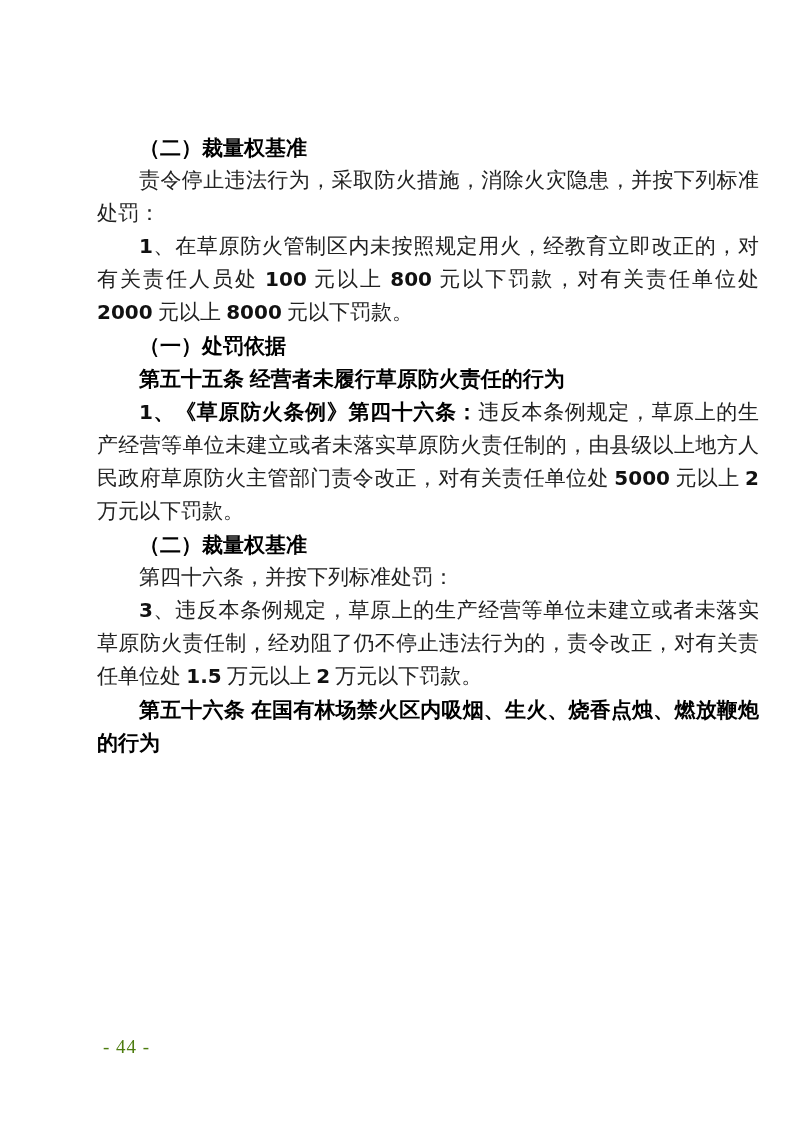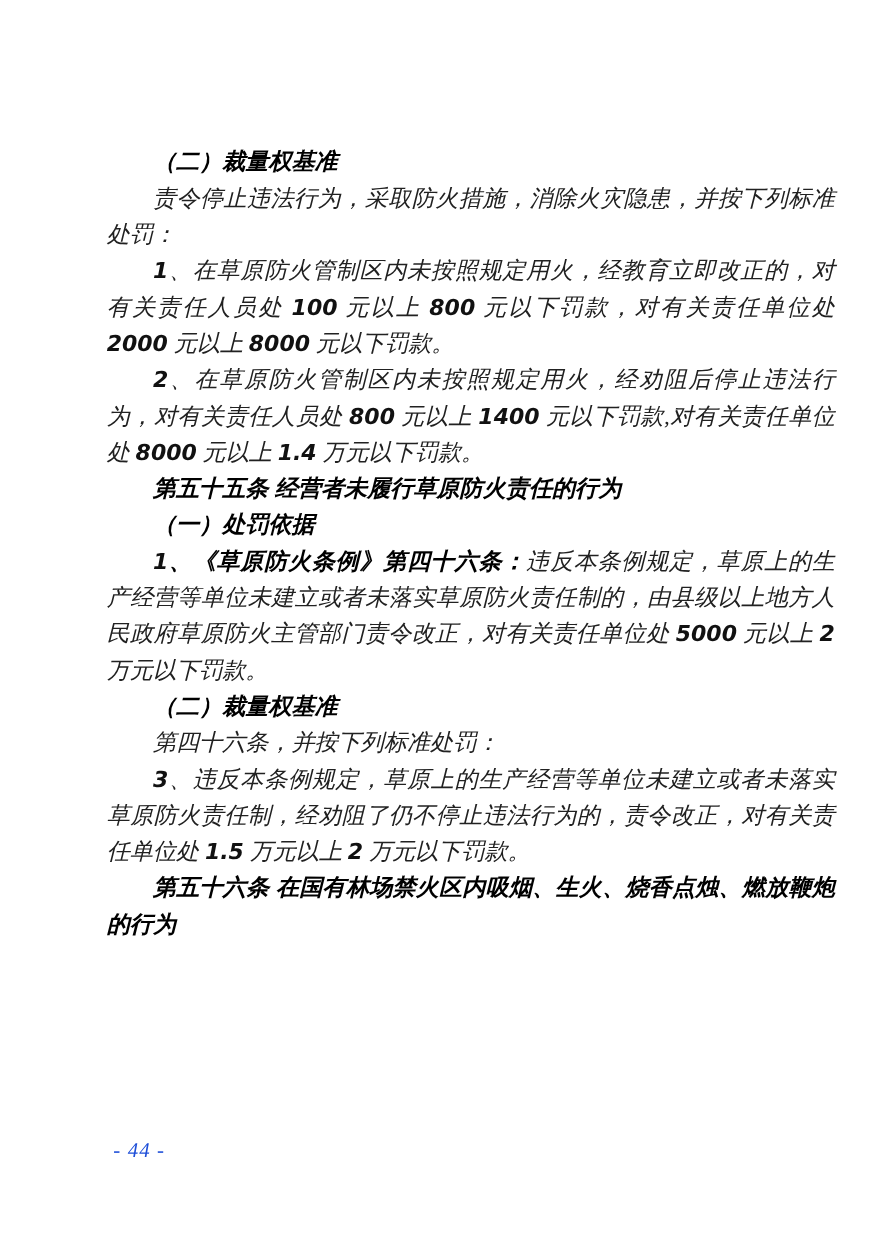--- a/index.html
+++ b/index.html
@@ -9,21 +9,20 @@
     background: #ffffff;
     position: relative;
     overflow: hidden;
     font-family: "Liberation Serif", serif;
     color: #1e1e1e;
   }
   .page {
     position: absolute;
     inset: 0;
     background: #ffffff;
-    font-style: italic;
   }
   .content {
     position: absolute;
     left: 97px;
     top: 131px;
     width: 662px;
   }
   .content p {
     margin: 0;
     font-size: 21px;
@@ -50,35 +49,34 @@
     font-weight: 700;
     font-size: 20px;
     color: #111111;
   }
   .footer {
     position: absolute;
     left: 103px;
     top: 1036px;
     font-size: 19px;
     letter-spacing: 1px;
-    color: #1d4ed8;
+    color: #4d7c0f;
     font-family: "Liberation Serif", serif;
   }
 </style>
 </head>
 <body>
 
 <div class="page">
   <main class="content">
       <p class="heading"><span class="run run-bold">（二）裁量权基准</span></p>
       <p class="body"><span class="run">责令停止违法行为，采取防火措施，消除火灾隐患，并按下列标准处罚：</span></p>
       <p class="body"><span class="run"><span class="num">1</span>、在草原防火管制区内未按照规定用火，经教育立即改正的，对有关责任人员处 <span class="num">100</span> 元以上 <span class="num">800</span> 元以下罚款，对有关责任单位处 <span class="num">2000</span> 元以上 <span class="num">8000</span> 元以下罚款。</span></p>
-      <p class="body"><span class="run"><span class="num">2</span>、在草原防火管制区内未按照规定用火，经劝阻后停止违法行为，对有关责任人员处 <span class="num">800</span> 元以上 <span class="num">1400</span> 元以下罚款,对有关责任单位处 <span class="num">8000</span> 元以上 <span class="num">1.4</span> 万元以下罚款。</span></p>
+      <p class="heading"><span class="run run-bold">（一）处罚依据</span></p>
       <p class="heading"><span class="run run-bold">第五十五条 经营者未履行草原防火责任的行为</span></p>
-      <p class="heading"><span class="run run-bold">（一）处罚依据</span></p>
       <p class="body"><span class="run run-bold"><span class="num">1</span>、《草原防火条例》第四十六条：</span><span class="run">违反本条例规定，草原上的生产经营等单位未建立或者未落实草原防火责任制的，由县级以上地方人民政府草原防火主管部门责令改正，对有关责任单位处 <span class="num">5000</span> 元以上 <span class="num">2</span> 万元以下罚款。</span></p>
       <p class="heading"><span class="run run-bold">（二）裁量权基准</span></p>
       <p class="body"><span class="run">第四十六条，并按下列标准处罚：</span></p>
       <p class="body"><span class="run"><span class="num">3</span>、违反本条例规定，草原上的生产经营等单位未建立或者未落实草原防火责任制，经劝阻了仍不停止违法行为的，责令改正，对有关责任单位处 <span class="num">1.5</span> 万元以上 <span class="num">2</span> 万元以下罚款。</span></p>
       <p class="heading"><span class="run run-bold">第五十六条 在国有林场禁火区内吸烟、生火、烧香点烛、燃放鞭炮的行为</span></p>
     </main>
   <div class="footer">
     <span>- 44 -</span>
   </div>
 </div>

